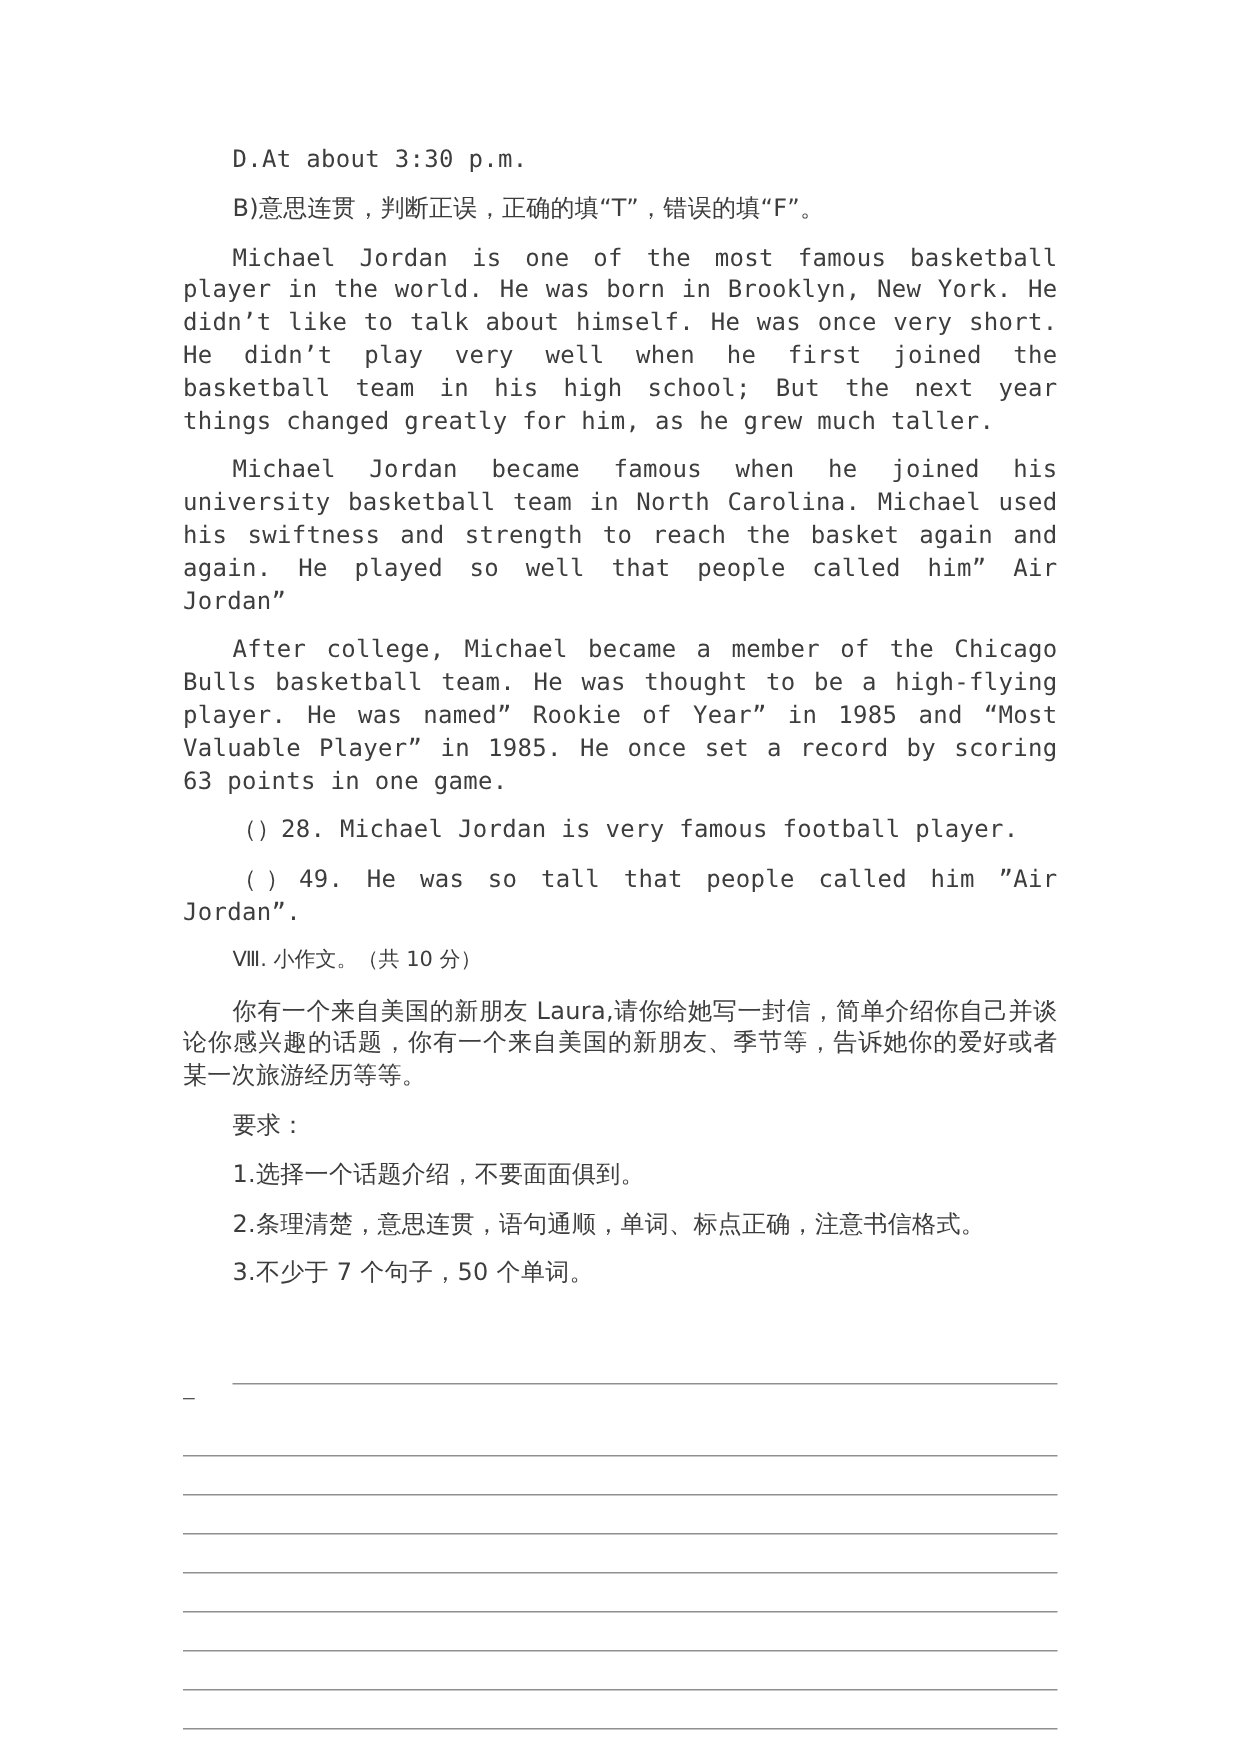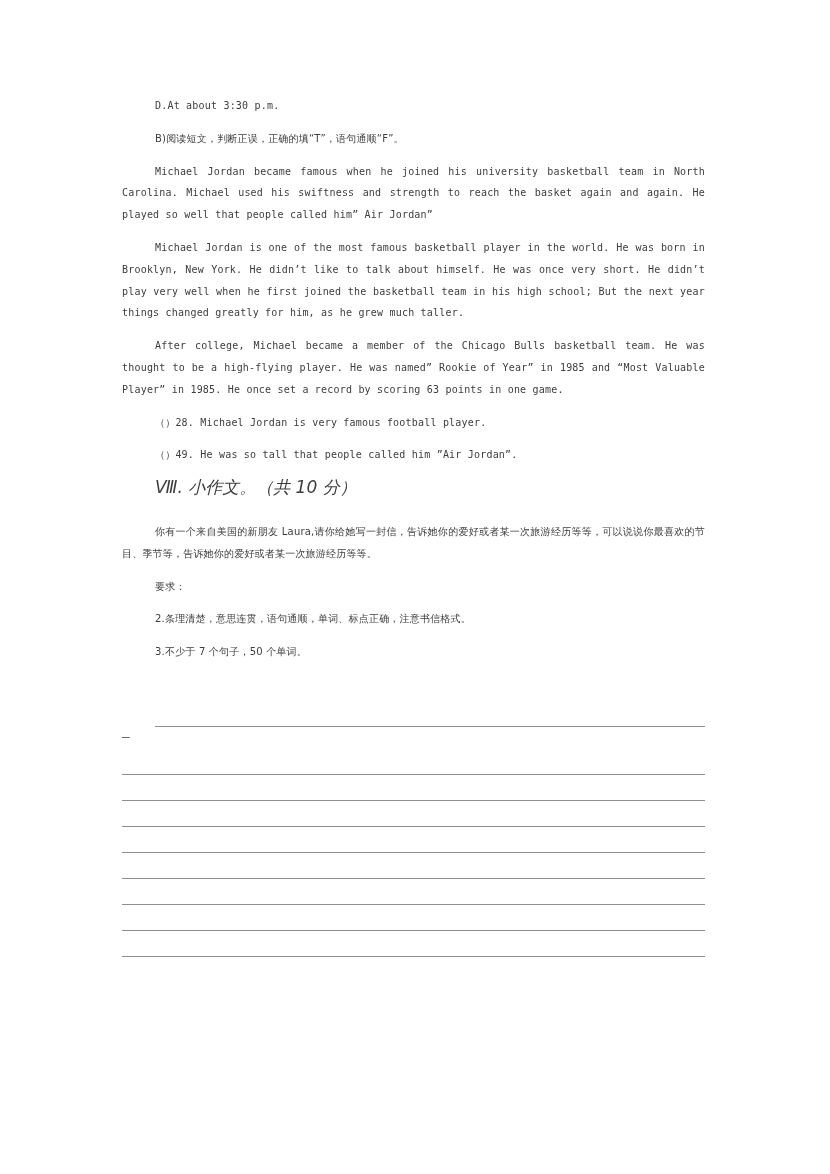--- a/index.html
+++ b/index.html
@@ -17,38 +17,37 @@
   .page {
     box-sizing: border-box;
     width: 830px;
     height: 1174px;
     padding: 95px 125px 40px 122px;
     background: #ffffff;
     position: relative;
   }
   .line-text, .para {
     margin: 0 0 11px 0;
-    font-size: 10px;
+    font-size: 16px;
     line-height: 21.8px;
     text-indent: 33px;
     letter-spacing: 0.2px;
   }
   .para {
     text-align: justify;
   }
   .cn {
     font-family: "DejaVu Sans", "Liberation Sans", sans-serif;
   }
   .heading {
-    margin: 0 0 22px 0;
-    font-size: 17px;
+    margin: 0 0 11px 0;
+    font-size: 14px;
     line-height: 21.8px;
     text-indent: 33px;
     font-family: "DejaVu Sans", "Liberation Sans", sans-serif;
-    font-style: italic;
   }
   .writing-area {
     margin-top: 38px;
   }
   .writing-line {
     height: 25px;
     border-bottom: 1px solid #8f8f8f;
   }
   .writing-line.first {
     margin-left: 33px;
@@ -61,40 +60,41 @@
     margin: 2px 0 4px 0;
   }
 </style>
 </head>
 <body>
 
 <div class="page">
 
   <p class="line-text">D.At about 3:30 p.m.</p>
 
-  <p class="line-text cn">B)阅读短文，判断正误，正确的填“T”，语句通顺“F”。</p>
+  <p class="line-text cn">B)意思连贯，判断正误，正确的填“T”，错误的填“F”。</p>
 
   <div>
+    <p class="para">Michael Jordan is one of the most famous basketball player in the world. He was born in Brooklyn, New York. He didn’t like to talk about himself. He was once very short. He didn’t play very well when he first joined the basketball team in his high school; But the next year things changed greatly for him, as he grew much taller.</p>
     <p class="para">Michael Jordan became famous when he joined his university basketball team in North Carolina. Michael used his swiftness and strength to reach the basket again and again. He played so well that people called him” Air Jordan”</p>
-    <p class="para">Michael Jordan is one of the most famous basketball player in the world. He was born in Brooklyn, New York. He didn’t like to talk about himself. He was once very short. He didn’t play very well when he first joined the basketball team in his high school; But the next year things changed greatly for him, as he grew much taller.</p>
     <p class="para">After college, Michael became a member of the Chicago Bulls basketball team. He was thought to be a high-flying player. He was named” Rookie of Year” in 1985 and “Most Valuable Player” in 1985. He once set a record by scoring 63 points in one game.</p>
   </div>
 
   <div>
     <p class="para">（）28. Michael Jordan is very famous football player.</p>
     <p class="para">（）49. He was so tall that people called him ”Air Jordan”.</p>
   </div>
 
   <p class="heading">Ⅷ. 小作文。（共 10 分）</p>
 
-  <p class="para cn">你有一个来自美国的新朋友 Laura,请你给她写一封信，告诉她你的爱好或者某一次旅游经历等等，可以说说你最喜欢的节目、季节等，告诉她你的爱好或者某一次旅游经历等等。</p>
+  <p class="para cn">你有一个来自美国的新朋友 Laura,请你给她写一封信，简单介绍你自己并谈论你感兴趣的话题，你有一个来自美国的新朋友、季节等，告诉她你的爱好或者某一次旅游经历等等。</p>
 
   <p class="line-text cn">要求：</p>
 
   <div>
+    <p class="line-text cn">1.选择一个话题介绍，不要面面俱到。</p>
     <p class="line-text cn">2.条理清楚，意思连贯，语句通顺，单词、标点正确，注意书信格式。</p>
     <p class="line-text cn">3.不少于 7 个句子，50 个单词。</p>
   </div>
 
   <div class="writing-area">
     <div class="writing-line first"></div>
     <div class="dash-mark">—</div>
     <div class="writing-line"></div>
     <div class="writing-line"></div>
     <div class="writing-line"></div>

